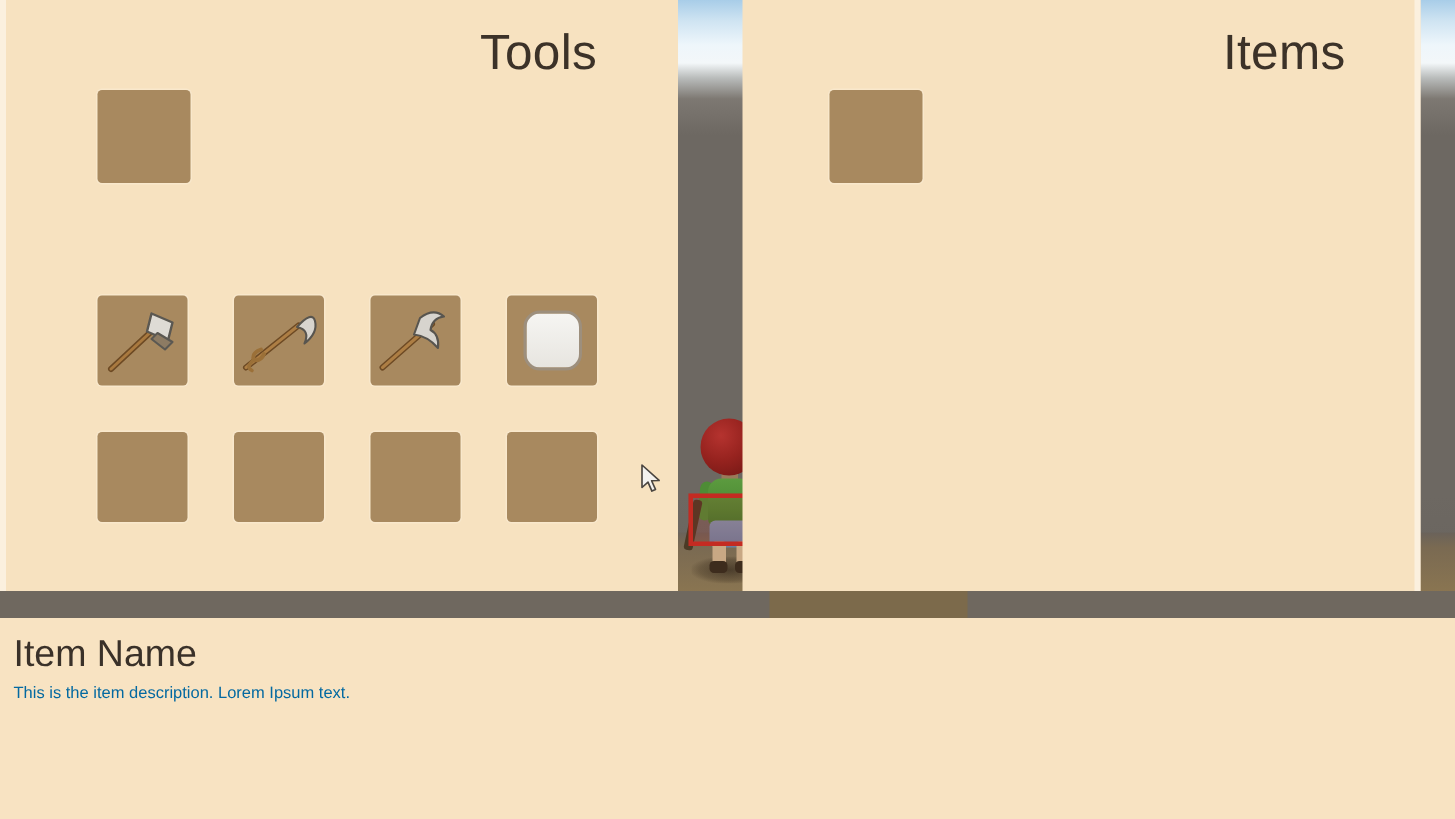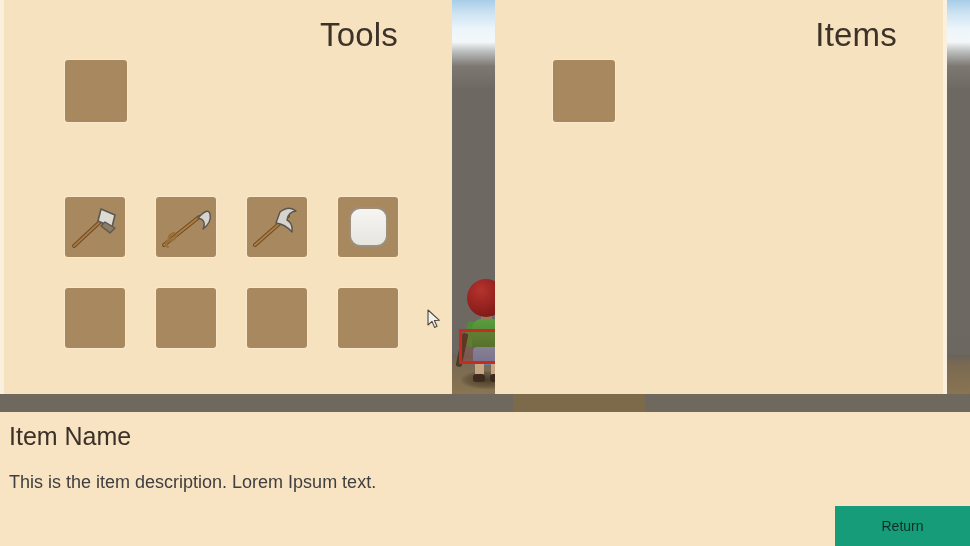--- a/index.html
+++ b/index.html
@@ -243,23 +243,23 @@
   #item-name {
     position: absolute;
     left: 9px;
     top: 10px;
     font-size: 25px;
     color: #3a3129;
   }
   #item-desc {
     position: absolute;
     left: 9px;
-    top: 60px;
-    font-size: 18px;
-    color: #404040;
+    top: 44px;
+    font-size: 11px;
+    color: #0369a1;
   }
   #return-button {
     position: absolute;
     left: 835px;
     top: 506px;
     width: 135px;
     height: 40px;
     background: #169c78;
     color: #0e2f25;
     font-size: 14px;
@@ -359,19 +359,18 @@
 
     <div class="slot equipped" style="left:58px; top:60px;"></div>
 
   </div>
 
   <div id="infobar">
     <div id="item-name">Item Name</div>
     <div id="item-desc">This is the item description. Lorem Ipsum text.</div>
   </div>
 
-  <button id="return-button">Return</button>
 
   <svg id="cursor" viewBox="0 0 14 20">
     <path d="M1 1 L1 16 L5 12.4 L7.6 18.4 L10 17.3 L7.4 11.5 L12.4 11.3 Z" fill="#f3f1ee" stroke="#4a4540" stroke-width="1.1" stroke-linejoin="round"></path>
   </svg>
 
 </div>
 
 </body></html>

